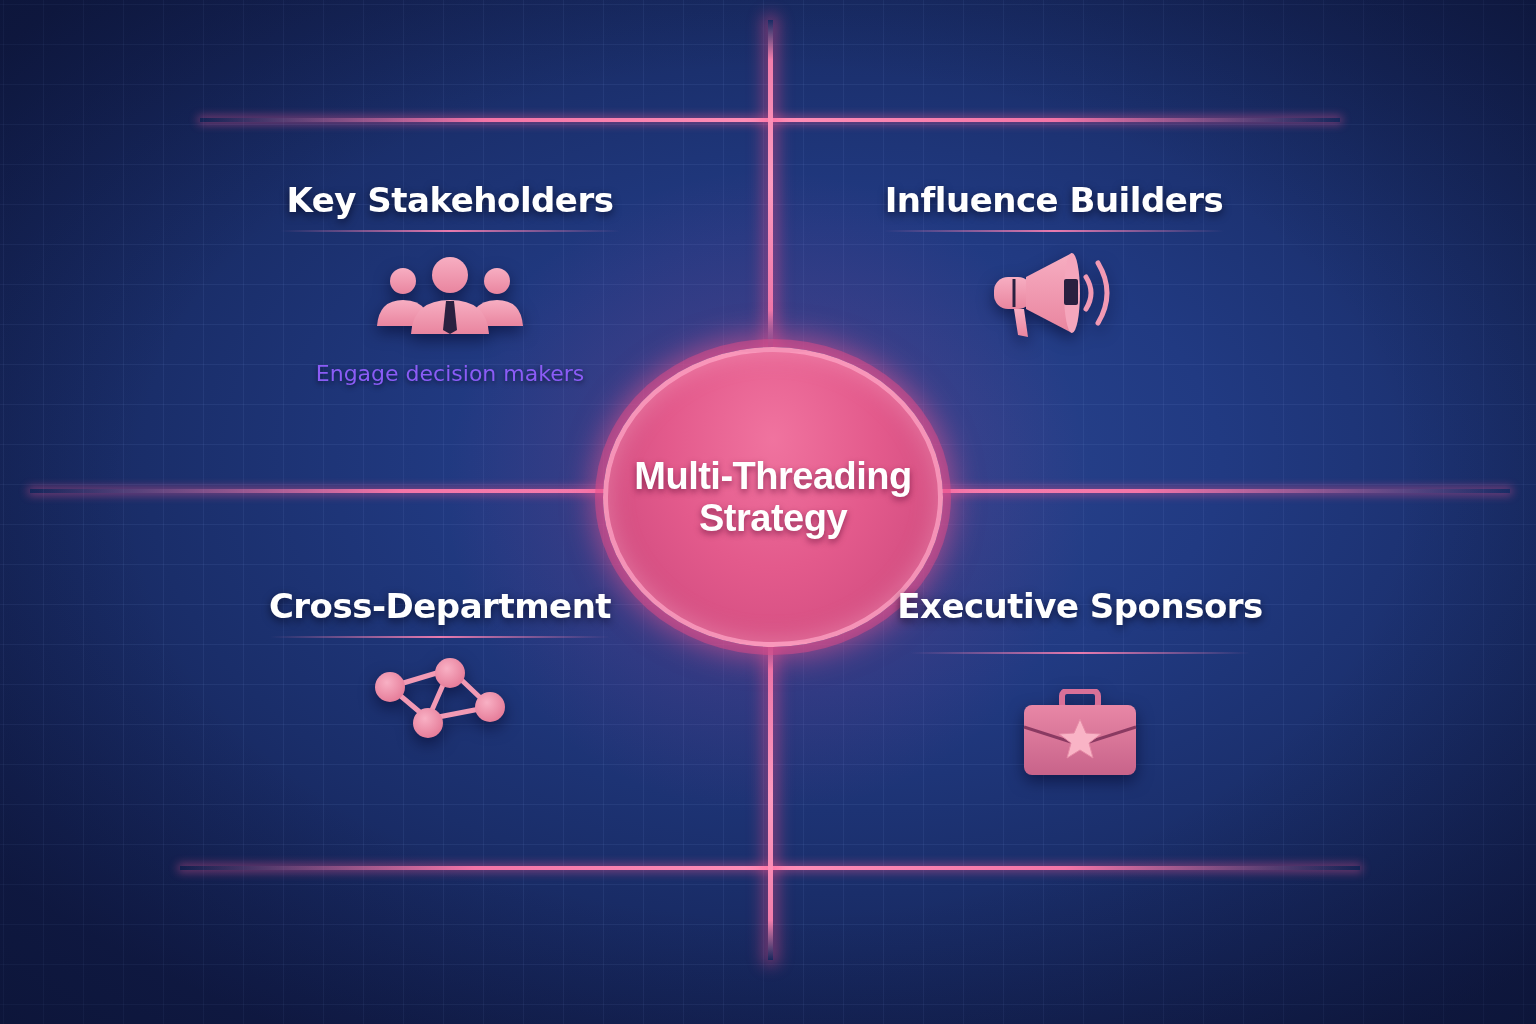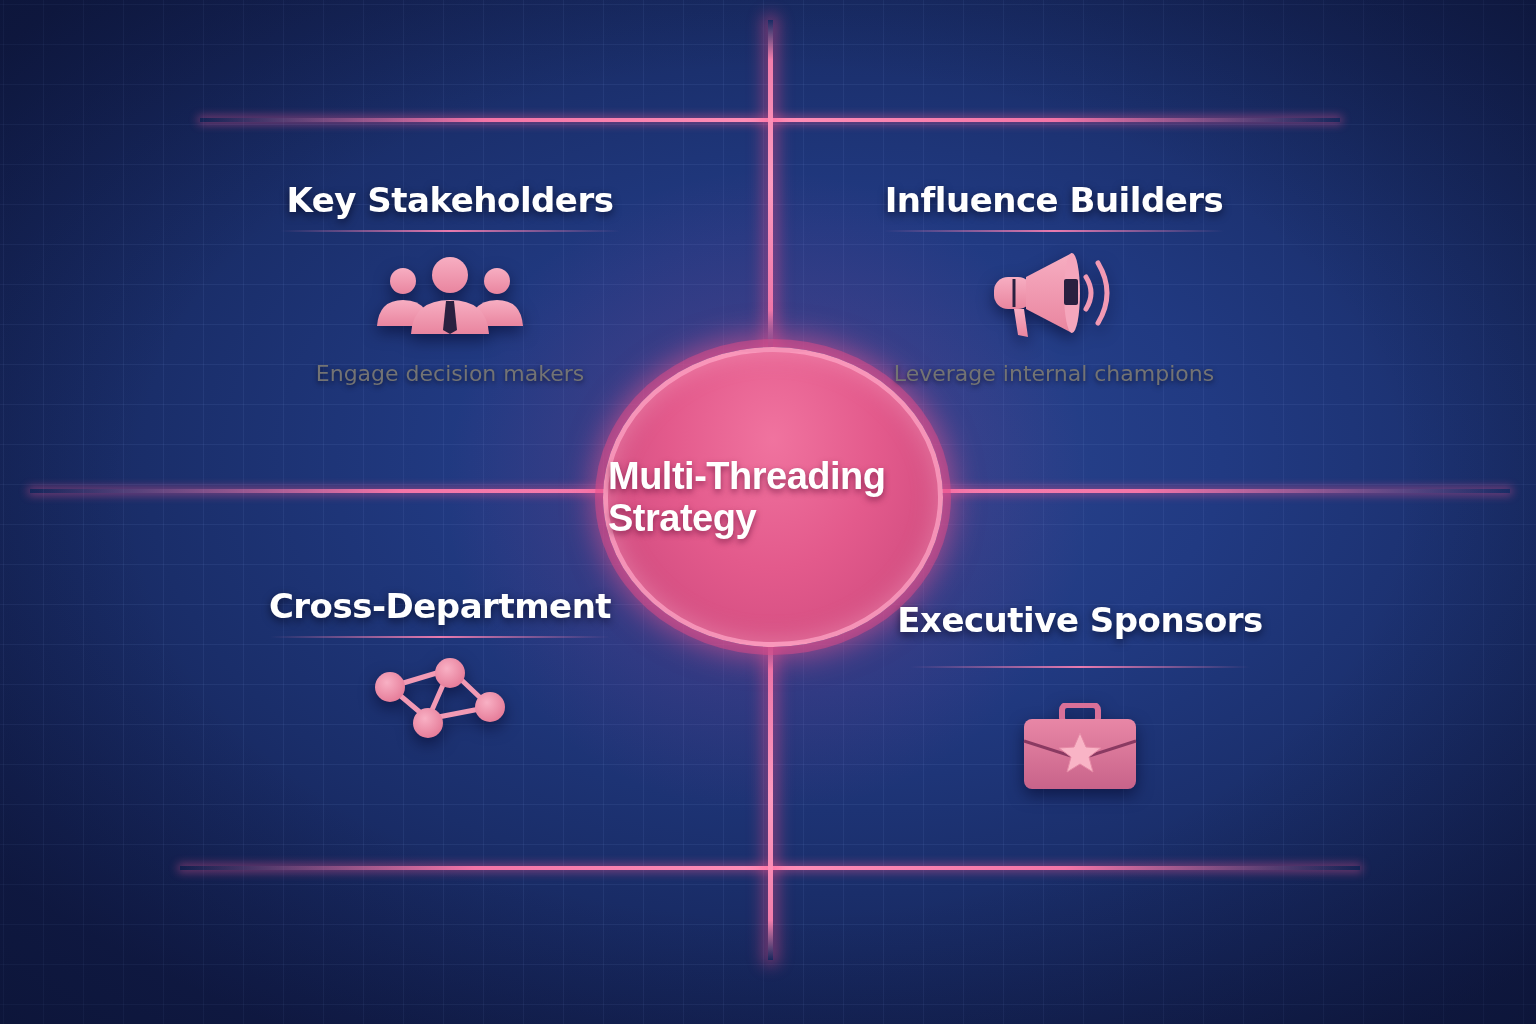--- a/index.html
+++ b/index.html
@@ -35,42 +35,42 @@
     position:absolute; left:768px; top:492px; width:700px; height:700px; margin:-350px 0 0 -350px;
     background: radial-gradient(circle, rgba(255,80,150,0.28) 0%, rgba(200,60,140,0.12) 35%, transparent 65%);
     border-radius:50%;
   }
   .hub {
     position:absolute; left:768px; top:492px; width:330px; height:290px; margin:-145px 0 0 -165px;
     border-radius:50%;
     background: radial-gradient(ellipse at 50% 30%, #f0739f 0%, #e35a8c 45%, #c8457a 100%);
     border: 5px solid rgba(255,170,200,0.75);
     box-shadow: 0 0 30px 10px rgba(255,90,150,0.55), inset 0 0 25px rgba(255,200,220,0.35), 0 0 0 8px rgba(210,70,130,0.5);
-    display:flex; flex-direction:column; align-items:flex-start; justify-content:center;
+    display:flex; flex-direction:column; align-items:center; justify-content:center;
   }
   .hub-title {
     color:#fff; font-family:"Liberation Sans", sans-serif; font-weight:bold;
     font-size:38px; line-height:42px; text-align:center; letter-spacing:-0.5px;
     text-shadow: 0 3px 6px rgba(90,10,50,0.6);
   }
   .quad {
     position:absolute; width:420px; display:flex; flex-direction:column; align-items:center;
   }
   .quad-title {
     color:#fff; font-weight:bold; font-size:34px; line-height:40px; white-space:nowrap;
     font-family:"DejaVu Sans", sans-serif; letter-spacing:-0.5px;
     text-shadow: 0 3px 8px rgba(0,0,20,0.6);
   }
   .underline {
     width:340px; height:2px; margin-top:10px;
     background: linear-gradient(to right, transparent, rgba(255,130,180,0.9), transparent);
   }
   .icon { margin-top:14px; width:160px; height:100px; display:flex; align-items:center; justify-content:center; filter: drop-shadow(0 6px 8px rgba(0,0,30,0.5)); }
   .quad-desc {
-    margin-top:14px; color:#737373; font-size:22px; line-height:28px; white-space:nowrap;
+    margin-top:14px; color:#8b5cf6; font-size:22px; line-height:28px; white-space:nowrap;
     text-shadow: 0 2px 5px rgba(0,0,20,0.6);
   }
 </style>
 </head>
 <body>
 
 <div class="grid"></div>
 <div class="vignette"></div>
 
 <div class="hline" style="left:200px; width:1140px; top:120px;"></div>
@@ -123,21 +123,20 @@
       <path d="M30 60 L40 60 L44 88 L34 86 Z" fill="url(#mg)"></path>
       <rect x="10" y="28" width="38" height="32" rx="14" fill="url(#mg)"></rect>
       <path d="M42 28 L88 4 L88 84 L42 60 Z" fill="url(#mg)"></path>
       <line x1="30" y1="30" x2="30" y2="58" stroke="#2a2040" stroke-width="3"></line>
       <ellipse cx="88" cy="44" rx="8" ry="40" fill="#f5a6bc"></ellipse>
       <rect x="80" y="30" width="14" height="26" rx="2" fill="#2a2040"></rect>
       <path d="M102 28 Q112 44 102 60" fill="none" stroke="#f29ab4" stroke-width="5" stroke-linecap="round"></path>
       <path d="M114 14 Q132 44 114 74" fill="none" stroke="#f29ab4" stroke-width="5" stroke-linecap="round"></path>
     </svg>
   </div>
-  <div class="quad-desc">Leverage internal champions</div>
 </div>
 
 <div class="quad" style="left:230px; top:586px;">
   <div class="quad-title">Cross-Department</div>
   <div class="underline"></div>
   <div class="icon">
     <svg width="145" height="90" viewBox="0 0 145 90">
       <defs>
           <radialGradient id="nd" cx="0.4" cy="0.35" r="0.7">
             <stop offset="0" stop-color="#f8b0c4"></stop>
@@ -152,21 +151,21 @@
         <line x1="60" y1="62" x2="122" y2="50"></line>
       </g>
       <circle cx="22" cy="30" r="15" fill="url(#nd)"></circle>
       <circle cx="82" cy="16" r="15" fill="url(#nd)"></circle>
       <circle cx="122" cy="50" r="15" fill="url(#nd)"></circle>
       <circle cx="60" cy="66" r="15" fill="url(#nd)"></circle>
     </svg>
   </div>
 </div>
 
-<div class="quad" style="left:870px; top:600px;gap:16px;">
+<div class="quad" style="left:870px; top:586px;gap:16px;">
   <div class="quad-title">Executive Sponsors</div>
   <div class="underline"></div>
   <div class="icon">
     <svg width="120" height="90" viewBox="0 0 120 90">
       <defs>
           <linearGradient id="bc" x1="0" y1="0" x2="0" y2="1">
             <stop offset="0" stop-color="#e887a6"></stop>
             <stop offset="1" stop-color="#c8638a"></stop>
           </linearGradient>
         </defs>

